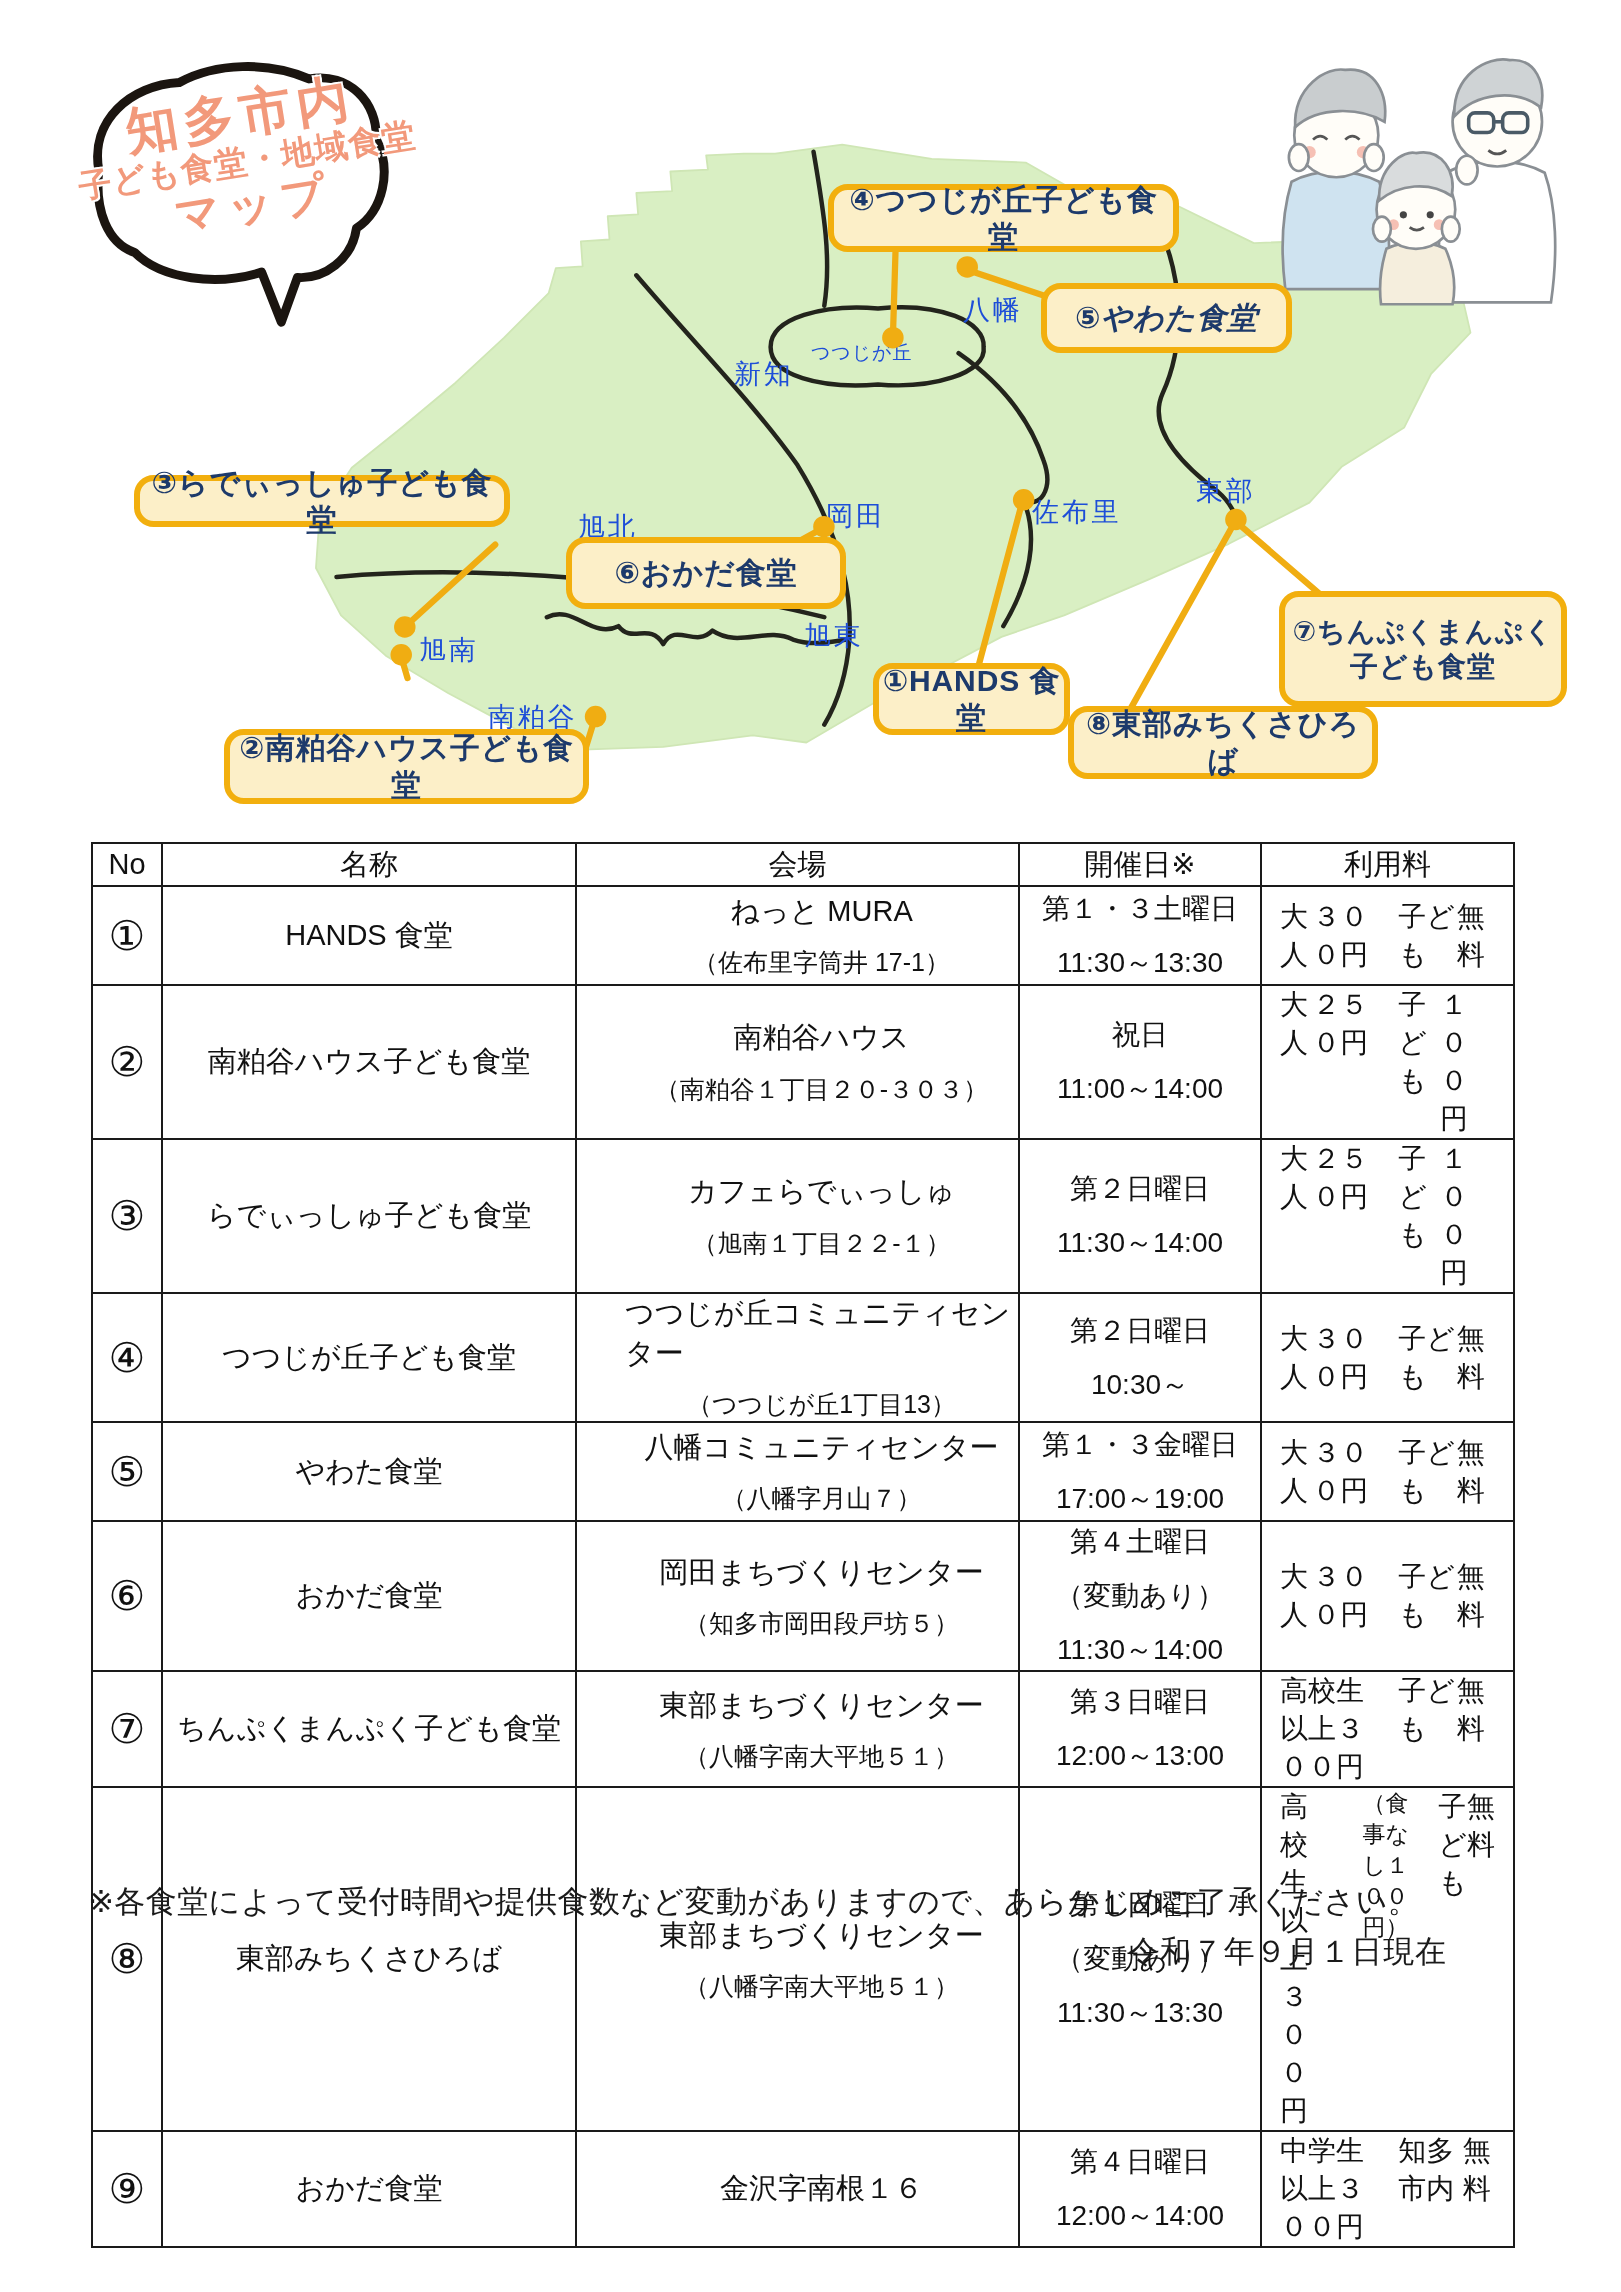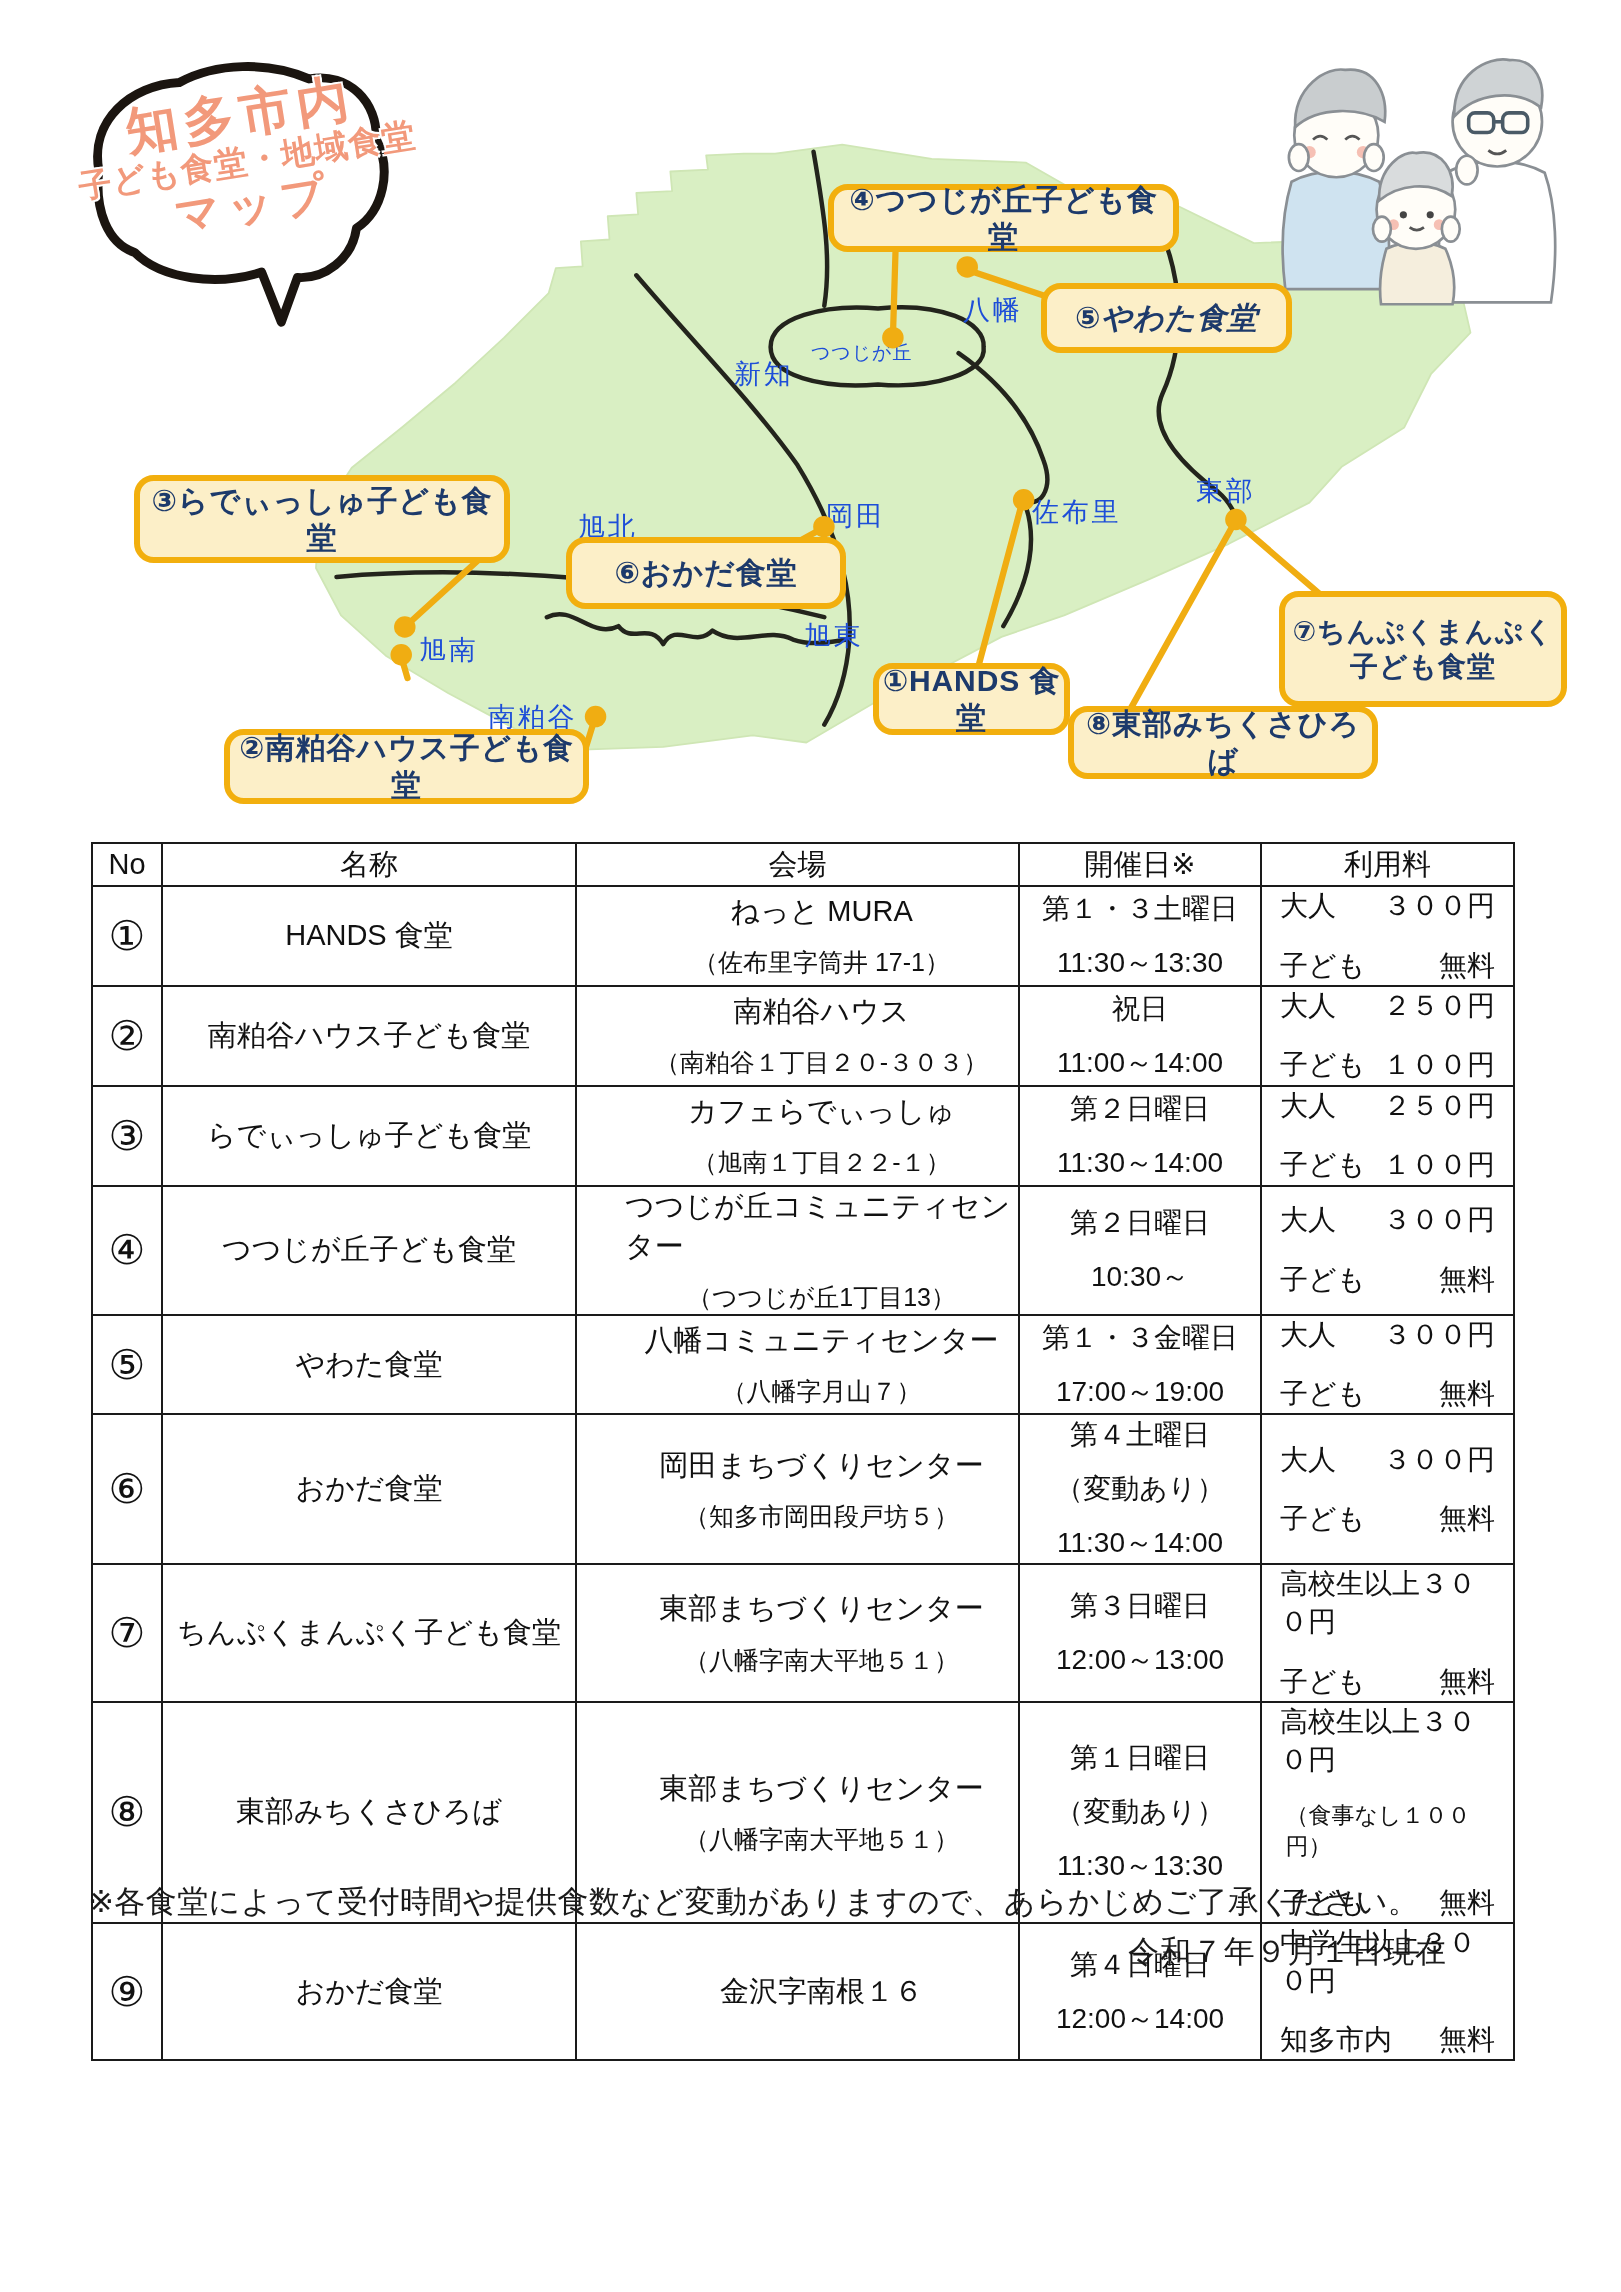--- a/index.html
+++ b/index.html
@@ -41,21 +41,21 @@
   table.schedule th,table.schedule td{border:2.7px solid #1a1a1a;padding:0;vertical-align:middle;}
   table.schedule thead tr{height:43px;}
   table.schedule th{font-weight:400;font-size:29px;text-align:center;}
   td.cell-no{text-align:center;font-size:41px;}
   td.cell-name{text-align:center;font-size:29px;}
   .venue-wrap{display:flex;flex-direction:column;align-items:center;justify-content:center;gap:14.3px;height:100%;padding-left:48px;}
   .venue-name{font-size:29px;}
   .venue-addr{font-size:25px;}
   .venue-addr:empty{display:none;}
   .date-wrap{display:flex;flex-direction:column;align-items:center;justify-content:center;gap:16px;height:100%;font-size:28px;}
-  .fee-wrap{display:flex;flex-direction:column;justify-content:flex-end;gap:21.5px;height:100%;box-sizing:border-box;padding:0 18px;font-size:28px;}
+  .fee-wrap{display:flex;justify-content:flex-end;gap:21.5px;height:100%;box-sizing:border-box;padding:0 18px;font-size:28px;}
   .fee-line{display:flex;justify-content:space-between;width:100%;}
   .fee-line.small{font-size:23px;padding-left:5.4px;box-sizing:border-box;}
   
   .footnote{position:absolute;left:88px;top:1881px;font-size:31px;z-index:2;letter-spacing:0.4px;}
   .as-of-date{position:absolute;left:1128px;top:1931px;font-size:31px;z-index:2;letter-spacing:0.9px;}
 </style>
 </head>
 <body>
 
 <div id="page">
@@ -107,21 +107,21 @@
       <circle cx="920" cy="588" r="12"></circle>
       <circle cx="448" cy="731" r="12"></circle>
       <circle cx="1143" cy="558" r="12"></circle>
       <circle cx="1380" cy="580" r="12"></circle>
       <circle cx="665" cy="800" r="12"></circle>
     </g>
   </svg>
 
   <div class="callout" style="left:828px;top:184px;width:351px;height:68px;">④つつじが丘子ども食堂</div>
   <div class="callout" style="left:1041px;top:283px;width:251px;height:70px;font-style:italic;">⑤やわた食堂</div>
-  <div class="callout" style="left:134px;top:475px;width:376px;height:88px;">③らでぃっしゅ子ども食堂</div>
+  <div class="callout" style="left:134px;top:475px;width:376px;height:52px;">③らでぃっしゅ子ども食堂</div>
   <div class="callout" style="left:566px;top:537px;width:280px;height:72px;">⑥おかだ食堂</div>
   <div class="callout" style="left:873px;top:663px;width:197px;height:72px;">①HANDS 食堂</div>
   <div class="callout" style="left:1279px;top:591px;width:288px;height:116px;font-size:28px;">⑦ちんぷくまんぷく
 子ども食堂</div>
   <div class="callout" style="left:1068px;top:706px;width:310px;height:73px;font-size:29.6px;">⑧東部みちくさひろば</div>
   <div class="callout" style="left:224px;top:729px;width:365px;height:75px;font-size:29.6px;">②南粕谷ハウス子ども食堂</div>
 
   <svg class="title-bubble" viewBox="0 0 420 360" aria-hidden="true">
     <path d="M 60,150 C 50,95 95,55 150,52 C 190,30 250,28 295,48 C 340,40 372,75 370,115 C 388,150 378,195 348,215 C 343,250 312,272 282,270 L 264,320 L 242,264 C 192,280 130,272 100,242 C 70,232 55,195 60,150 Z" fill="#ffffff" stroke="#1b1510" stroke-width="10" stroke-linejoin="round"></path>
   </svg>

